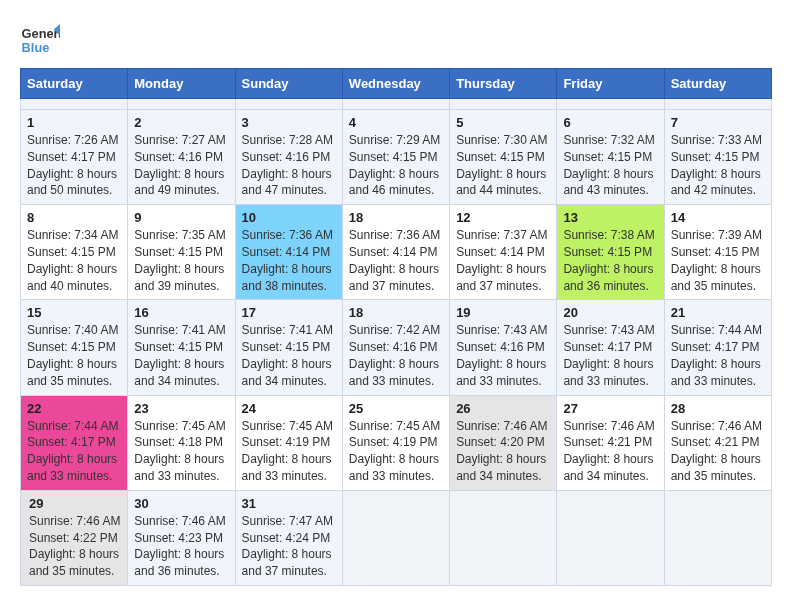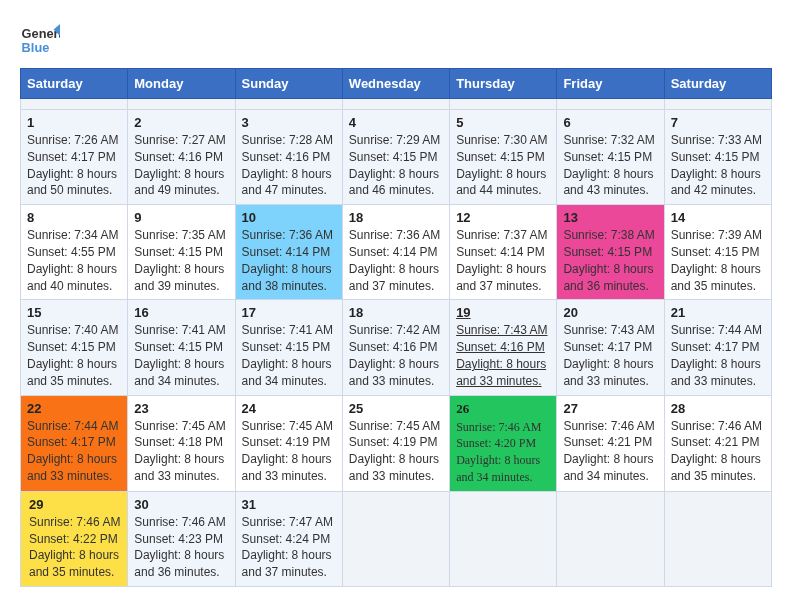--- a/index.html
+++ b/index.html
@@ -171,21 +171,21 @@
           <div class="cell-text" style="white-space: pre-line;">Sunrise: 7:33 AM
 Sunset: 4:15 PM
 Daylight: 8 hours
 and 42 minutes.</div>
         </td>
       </tr>
       <tr>
         <td style="background: rgb(255, 255, 255);">
           <span class="day-num">8</span>
           <div class="cell-text" style="white-space: pre-line;">Sunrise: 7:34 AM
-Sunset: 4:55 PM
+Sunset: 4:15 PM
 Daylight: 8 hours
 and 40 minutes.</div>
         </td>
         <td style="background: rgb(255, 255, 255);">
           <span class="day-num">9</span>
           <div class="cell-text" style="white-space: pre-line;">Sunrise: 7:35 AM
 Sunset: 4:15 PM
 Daylight: 8 hours
 and 39 minutes.</div>
         </td>
@@ -203,21 +203,21 @@
 Daylight: 8 hours
 and 37 minutes.</div>
         </td>
         <td style="background: rgb(255, 255, 255);">
           <span class="day-num">12</span>
           <div class="cell-text" style="white-space: pre-line;">Sunrise: 7:37 AM
 Sunset: 4:14 PM
 Daylight: 8 hours
 and 37 minutes.</div>
         </td>
-        <td style="background: #ec4899;">
+        <td style="background: #bef264;">
           <span class="day-num">13</span>
           <div class="cell-text" style="white-space: pre-line;">Sunrise: 7:38 AM
 Sunset: 4:15 PM
 Daylight: 8 hours
 and 36 minutes.</div>
         </td>
         <td style="background: rgb(255, 255, 255);">
           <span class="day-num">14</span>
           <div class="cell-text" style="white-space: pre-line;">Sunrise: 7:39 AM
 Sunset: 4:15 PM
@@ -247,21 +247,21 @@
 Daylight: 8 hours
 and 34 minutes.</div>
         </td>
         <td style="background: rgb(240, 244, 251);">
           <span class="day-num">18</span>
           <div class="cell-text" style="white-space: pre-line;">Sunrise: 7:42 AM
 Sunset: 4:16 PM
 Daylight: 8 hours
 and 33 minutes.</div>
         </td>
-        <td style="background: rgb(240, 244, 251); text-decoration: underline;">
+        <td style="background: rgb(240, 244, 251);">
           <span class="day-num">19</span>
           <div class="cell-text" style="white-space: pre-line;">Sunrise: 7:43 AM
 Sunset: 4:16 PM
 Daylight: 8 hours
 and 33 minutes.</div>
         </td>
         <td style="background: rgb(240, 244, 251); margin-left: 24px;">
           <span class="day-num">20</span>
           <div class="cell-text" style="white-space: pre-line;">Sunrise: 7:43 AM
 Sunset: 4:17 PM
@@ -270,21 +270,21 @@
         </td>
         <td style="background: rgb(240, 244, 251);">
           <span class="day-num">21</span>
           <div class="cell-text" style="white-space: pre-line;">Sunrise: 7:44 AM
 Sunset: 4:17 PM
 Daylight: 8 hours
 and 33 minutes.</div>
         </td>
       </tr>
       <tr>
-        <td style="background: #f97316;">
+        <td style="background: #ec4899;">
           <span class="day-num">22</span>
           <div class="cell-text" style="white-space: pre-line;">Sunrise: 7:44 AM
 Sunset: 4:17 PM
 Daylight: 8 hours
 and 33 minutes.</div>
         </td>
         <td style="background: rgb(255, 255, 255);">
           <span class="day-num">23</span>
           <div class="cell-text" style="white-space: pre-line;">Sunrise: 7:45 AM
 Sunset: 4:18 PM
@@ -298,21 +298,21 @@
 Daylight: 8 hours
 and 33 minutes.</div>
         </td>
         <td style="background: rgb(255, 255, 255);">
           <span class="day-num">25</span>
           <div class="cell-text" style="white-space: pre-line;">Sunrise: 7:45 AM
 Sunset: 4:19 PM
 Daylight: 8 hours
 and 33 minutes.</div>
         </td>
-        <td style="background: #22c55e; font-family: Liberation Serif, serif;">
+        <td style="background: #e5e5e5;">
           <span class="day-num">26</span>
           <div class="cell-text" style="white-space: pre-line;">Sunrise: 7:46 AM
 Sunset: 4:20 PM
 Daylight: 8 hours
 and 34 minutes.</div>
         </td>
         <td style="background: rgb(255, 255, 255);">
           <span class="day-num">27</span>
           <div class="cell-text" style="white-space: pre-line;">Sunrise: 7:46 AM
 Sunset: 4:21 PM
@@ -321,21 +321,21 @@
         </td>
         <td style="background: rgb(255, 255, 255);">
           <span class="day-num">28</span>
           <div class="cell-text" style="white-space: pre-line;">Sunrise: 7:46 AM
 Sunset: 4:21 PM
 Daylight: 8 hours
 and 35 minutes.</div>
         </td>
       </tr>
       <tr>
-        <td style="background: #fde047; padding-left: 8px;">
+        <td style="background: #e5e5e5; padding-left: 8px;">
           <span class="day-num">29</span>
           <div class="cell-text" style="white-space: pre-line;">Sunrise: 7:46 AM
 Sunset: 4:22 PM
 Daylight: 8 hours
 and 35 minutes.</div>
         </td>
         <td style="background: rgb(240, 244, 251);">
           <span class="day-num">30</span>
           <div class="cell-text" style="white-space: pre-line;">Sunrise: 7:46 AM
 Sunset: 4:23 PM

